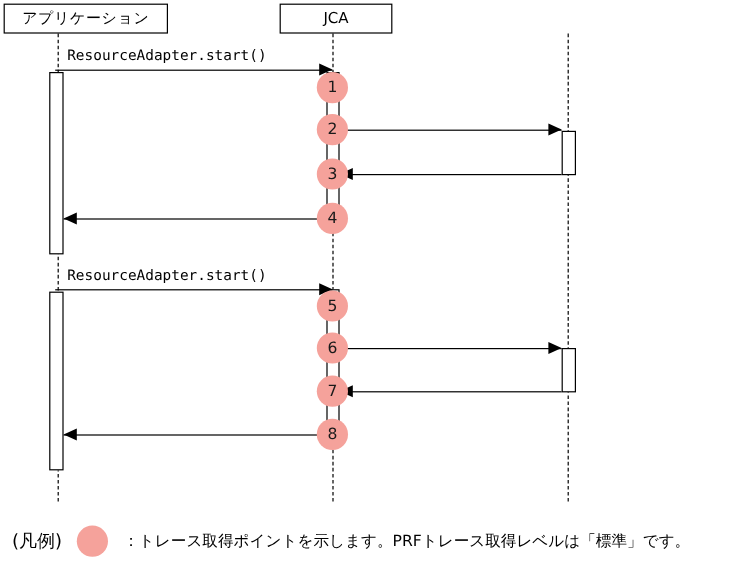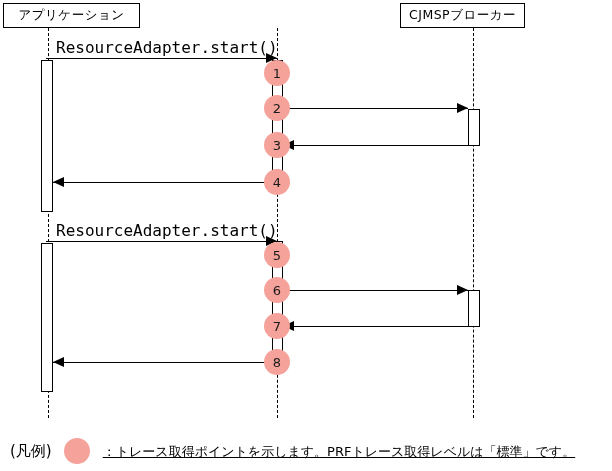--- a/index.html
+++ b/index.html
@@ -70,21 +70,21 @@
     border-left: 11px solid #000000;
   }
   .arrowhead.left {
     border-right: 11px solid #000000;
   }
 
   
   .msg-label {
     position: absolute;
     font-family: "DejaVu Sans Mono", "Liberation Mono", monospace;
-    font-size: 16px;
+    font-size: 12px;
     line-height: 1;
     white-space: nowrap;
     color: #000000;
   }
 
   
   .trace-point {
     position: absolute;
     border-radius: 50%;
     display: flex;
@@ -109,36 +109,35 @@
     font-size: 15px;
     line-height: 1;
   }
   .legend-swatch {
     border-radius: 50%;
   }
   .legend-text {
     font-size: 13px;
     line-height: 1;
     letter-spacing: 0px;
-    text-decoration: underline;
   }
 </style>
 </head>
 <body>
 
 <div id="canvas">
 
   <div class="actor-box" style="left:3px; top:3px; width:137px; height:25px;">
     <span>アプリケーション</span>
   </div>
 
-
-  <div class="actor-box" style="left:400px; top:3px; width:125px; height:25px;">
-    <span>CJMSPブローカー</span>
-  </div>
+  <div class="actor-box latin" style="left:233px; top:3px; width:94px; height:25px;">
+    <span>JCA</span>
+  </div>
+
 
   <div class="lifeline" style="left:48px; top:28px; height:390px;"></div>
   <div class="lifeline" style="left:277px; top:28px; height:390px;"></div>
   <div class="lifeline" style="left:473px; top:28px; height:390px;"></div>
 
   <div class="activation" style="left:41px; top:60px; width:12px; height:152px;"></div>
   <div class="activation" style="left:41px; top:243px; width:12px; height:149px;"></div>
 
   <div class="activation jca" style="left:272px; top:60px; width:11px; height:122px;"></div>
   <div class="activation jca" style="left:272px; top:241px; width:11px; height:121px;"></div>

